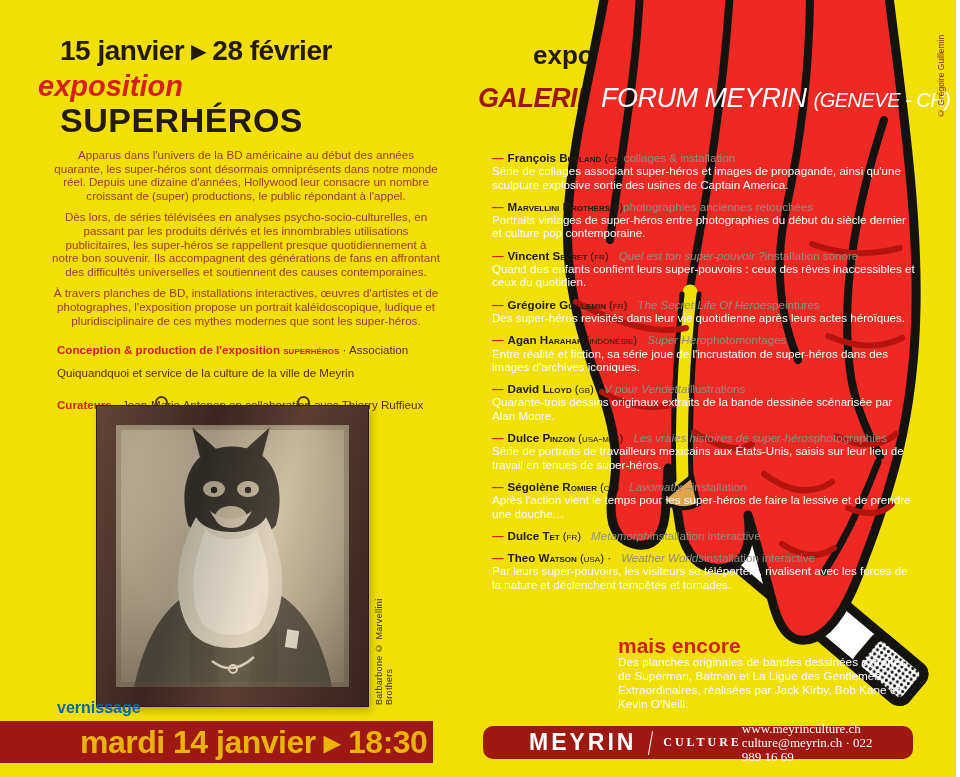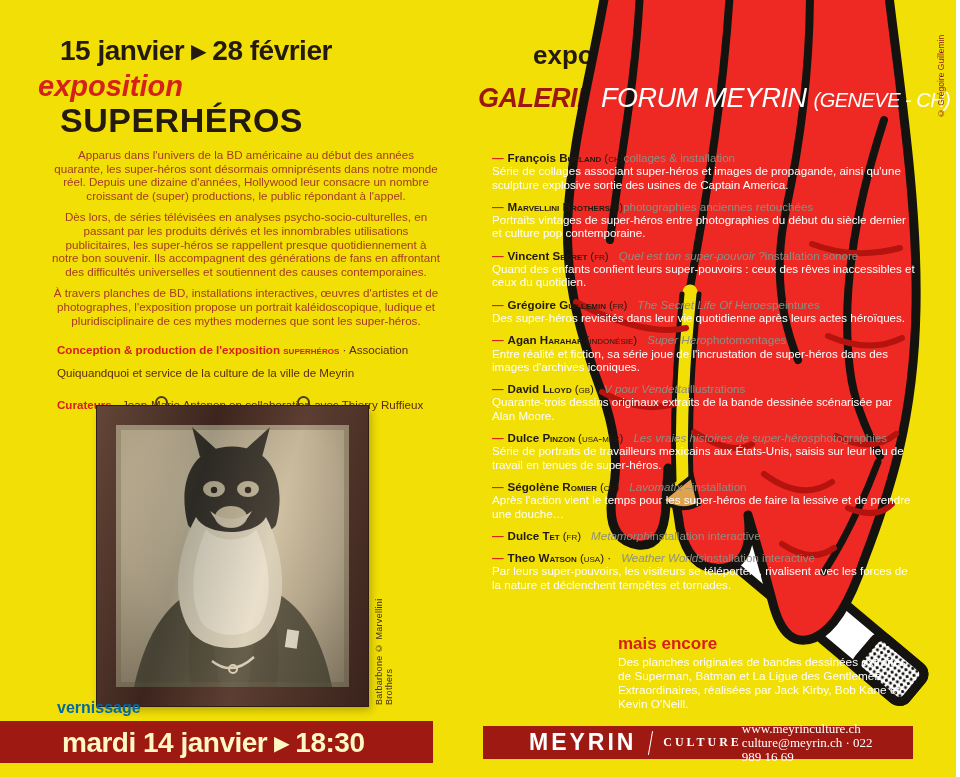--- a/index.html
+++ b/index.html
@@ -34,41 +34,41 @@
   .photo-caption{
     left:374px;top:563px;height:142px;
     writing-mode:vertical-rl;transform:rotate(180deg);
     font-size:9px;color:#3f2d1d;letter-spacing:0.3px;
   }
   .vernissage{left:57px;top:699px;font-size:16px;font-weight:bold;color:#0369a1;text-align:center;}
   .banner-left{
     left:0;top:721px;width:433px;height:42px;background:#9e1911;
     display:flex;align-items:center;
   }
-  .banner-left span{margin-left:62px;color:#fef9c3;font-size:28px;font-weight:bold;letter-spacing:-0.5px;}
+  .banner-left span{margin-left:80px;color:#eab308;font-size:32px;font-weight:bold;letter-spacing:-0.5px;}
 
   
-  .z1{z-index:1;} .z2{z-index:2;} .z3{z-index:3;} .z4{z-index:4;}
+  .z1{z-index:1;} .z2{z-index:2;} .z3{z-index:3;} .z4{z-index:4;border-radius:10px;}
   .season{left:533px;top:40px;font-size:26px;font-weight:bold;color:#241a10;}
   .venue-galeries{left:478px;top:83px;font-size:27px;font-weight:bold;font-style:italic;color:#9c1712;letter-spacing:-0.5px;}
   .venue-main{left:601px;top:83px;font-size:27px;font-weight:normal;font-style:italic;color:#ffffff;letter-spacing:-0.5px;white-space:nowrap;}
   .venue-suffix{font-size:20px;}
   .artists-heading{left:478px;top:116px;font-size:28px;font-weight:bold;font-style:italic;color:#9c1712;}
 
   .artist-list{left:492px;top:151px;width:424px;}
   .artist{margin:0 0 9px 0;font-size:11.6px;line-height:13.3px;}
   .a-dash{color:#d6211a;font-weight:bold;margin-right:4px;}
   .a-name{color:#231a10;font-weight:bold;}
   .a-last,.a-country{font-variant:small-caps;}
   .a-country{color:#231a10;font-weight:normal;margin-left:3px;}
   .a-work{color:#8e8e83;font-style:italic;margin-left:10px;}
   .a-medium{color:#8e8e83;}
   .a-desc{color:#ffffff;}
 
-  .more-heading{left:618px;top:634px;font-size:17px;font-weight:bold;color:#d6211a;}
+  .more-heading{left:618px;top:634px;font-size:21px;font-weight:bold;color:#d6211a;}
   .more-text{left:618px;top:655px;width:300px;font-size:11.8px;line-height:14px;color:#ffffff;}
 
   .rot-credit{
     left:936px;top:6px;height:112px;
     writing-mode:vertical-rl;transform:rotate(180deg);
     font-size:8.5px;color:#8b1d14;
   }
 
   .banner-right{
     left:483px;top:726px;width:430px;height:33px;background:#9e1911;

